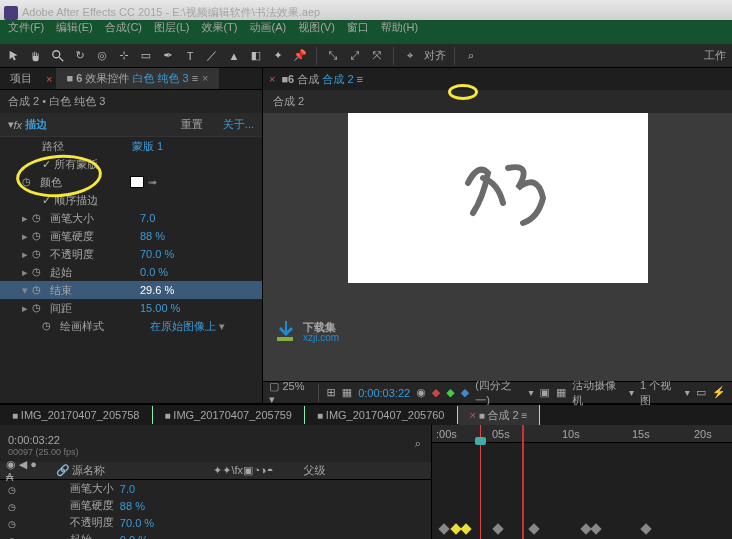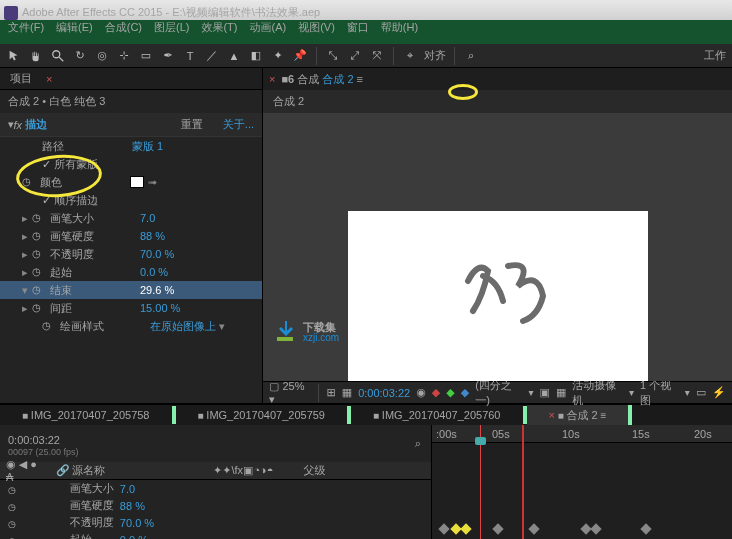--- a/index.html
+++ b/index.html
@@ -31,30 +31,30 @@
 .prop .name{flex:0 0 90px}
 .prop .val{color:#3a9cd9}
 .prop .check::before{content:"✓ ";color:#bbb}
 .prop.hl{background:#3b5a7a}
 .prop.hl .val{color:#fff}
 .yellow-circle{position:absolute;border:3px solid #f5e73b;border-radius:50%;pointer-events:none}
 .yc1{left:16px;top:18px;width:86px;height:42px;transform:rotate(-4deg)}
 .right-panel{flex:1;background:#232323;display:flex;flex-direction:column}
 .comp-tabs{height:22px;background:#1e1e1e;display:flex;align-items:center;padding:0 6px}
 .comp-crumb{padding:4px 10px;background:#292929}
-.viewer{flex:1;background:#3b3b3b;display:flex;align-items:flex-end;justify-content:center;position:relative}
+.viewer{flex:1;background:#3b3b3b;display:flex;align-items:flex-start;justify-content:center;position:relative}
 .canvas{width:300px;height:170px;background:#fff;position:relative}
 .watermark{position:absolute;left:10px;bottom:38px;display:flex;align-items:center;gap:6px}
 .wm-arrow{width:24px;height:24px}
 .wm-text{color:#1b8dd6;font-size:15px;font-weight:bold;line-height:1}
 .wm-text small{display:block;font-size:10px;color:#1b8dd6;font-weight:normal}
 .viewer-bar{height:22px;background:#262626;border-top:1px solid #000;display:flex;align-items:center;padding:0 6px;gap:6px;font-size:10px}
 .timeline{height:160px;background:#232323;border-top:2px solid #000}
 .tl-tabs{height:20px;background:#1a1a1a;display:flex;align-items:center}
-.tl-tab{padding:3px 22px;font-size:10px;border-right:4px solid #86efac;cursor:pointer}
+.tl-tab{padding:3px 12px;font-size:10px;border-right:1px solid #86efac;cursor:pointer}
 .tl-tab.active{background:#333}
 .tl-body{display:flex;height:140px}
 .tl-left{width:432px;background:#232323;border-right:1px solid #000}
 .tl-time{padding:5px 8px;color:#3a9cd9;font-size:15px}
 .tl-time small{display:block;color:#777;font-size:9px}
 .tl-header{display:flex;height:18px;background:#2a2a2a;border-bottom:1px solid #000;align-items:center;font-size:10px}
 .tl-header span{padding:0 6px}
 .tl-rows{position:relative}
 .tlr{display:flex;align-items:center;height:17px;padding:0 8px;font-size:10px}
 .tlr .sw::before{content:"◷";color:#aaa;font-size:9px;margin-right:4px}
@@ -129,20 +129,21 @@
   <span class="tool-sep"></span>
   <span class="tool-ic">⌕</span>
   <span style="margin-left:auto">工作</span>
 </div>
 
 <div class="main">
   <div class="left-panel">
     <div class="panel-tabs">
       <span class="ptab"><span>项目</span></span>
       <span class="ptab" style="padding:3px 4px;color:#c55">×</span>
+      <span class="ptab active">■ <b title="白色 纯色 3">6</b>&nbsp;<span>效果控件</span>&nbsp;<span class="blue">白色 纯色 3</span>&nbsp;≡<span class="x">×</span></span>
     </div>
     <div class="crumb">合成 2 • 白色 纯色 3</div>
     <div class="fx-row">
       ▾ <i>fx</i>&nbsp;<b class="blue">描边</b>
       <span class="reset">重置</span>
       <span class="blue">关于...</span>
     </div>
     <div class="prop-list">
       <div class="prop">
           <span class="indent"></span>

